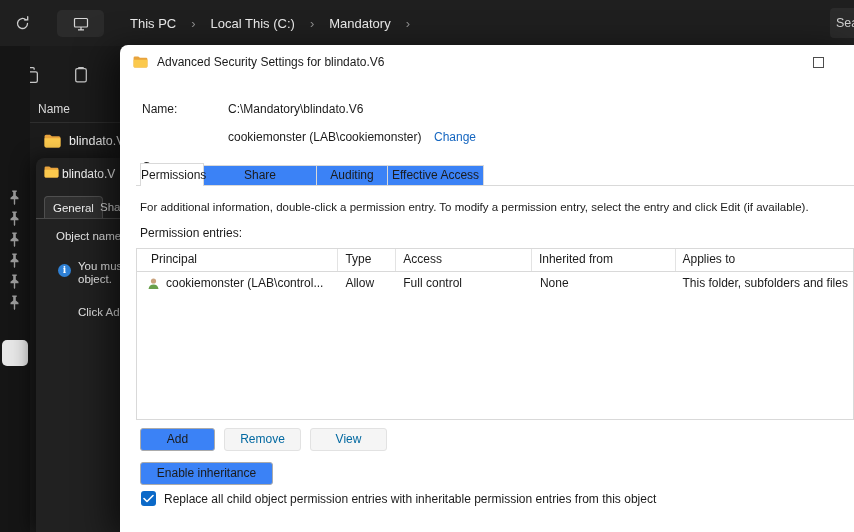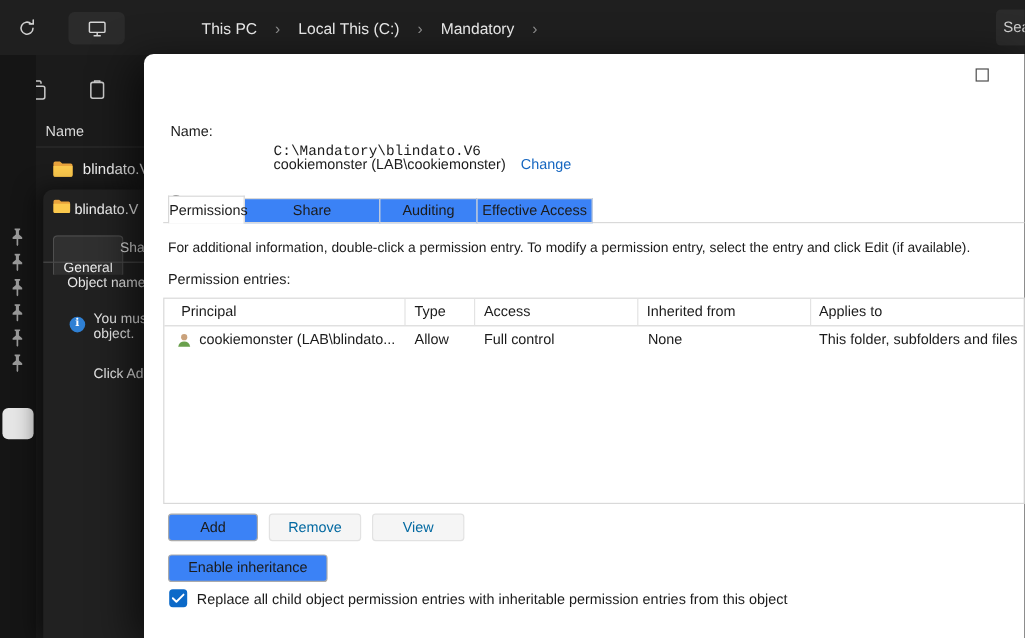--- a/index.html
+++ b/index.html
@@ -4,21 +4,21 @@
 <style>
   html,body{margin:0;padding:0;background:#1b1b1b;}
   .stage{position:relative;width:854px;height:532px;overflow:hidden;background:#1b1b1b;
          font-family:"Liberation Sans","DejaVu Sans",sans-serif;color:#e8e8e8;}
   
   .topbar{position:absolute;left:0;top:0;right:0;height:46px;background:#1f1f1f;z-index:1;}
   .refresh{position:absolute;left:14px;top:15px;width:17px;height:17px;cursor:pointer;}
   .chip{position:absolute;left:57px;top:10px;width:47px;height:27px;background:#2b2b2b;
         border-radius:5px;display:flex;align-items:center;justify-content:center;}
   .crumbs{position:absolute;left:124px;top:0;height:46px;display:flex;align-items:center;
-          font-size:13px;color:#ececec;margin-left:38px;}
+          font-size:13px;color:#ececec;}
   .crumb{padding:4px 6px;border-radius:4px;cursor:pointer;white-space:nowrap;}
   .chev{color:#8f8f8f;padding:0 9px;font-size:13px;}
   .searchbox{position:absolute;left:830px;top:8px;width:140px;height:30px;background:#2b2b2b;
              border-radius:4px;font-size:12.5px;color:#cfcfcf;line-height:30px;padding-left:6px;
              box-sizing:border-box;}
   
   .cmdicon{position:absolute;top:66px;width:18px;height:18px;cursor:pointer;}
   
   .rail{position:absolute;left:0;top:46px;width:30px;bottom:0;background:#151515;z-index:2;}
   .pin{position:absolute;left:8px;width:13px;height:15px;cursor:pointer;}
@@ -28,21 +28,21 @@
   .colhead{position:absolute;left:38px;top:102px;font-size:12px;color:#d9d9d9;cursor:pointer;}
   .colline{position:absolute;left:30px;top:122px;width:90px;height:1px;background:#2e2e2e;}
   .filerow{position:absolute;left:34px;top:128px;height:26px;display:flex;align-items:center;
            cursor:pointer;z-index:2;}
   .filerow .lbl{margin-left:8px;font-size:12.5px;color:#f2f2f2;white-space:nowrap;}
   
   .props{position:absolute;left:36px;top:158px;width:84px;bottom:0;background:#212121;
          border-top-left-radius:8px;box-shadow:-6px 0 18px rgba(0,0,0,.5);z-index:5;overflow:hidden;}
   .props .ptitle{position:absolute;left:26px;top:9px;font-size:12px;color:#f0f0f0;white-space:nowrap;}
   .props .pfold{position:absolute;left:8px;top:8px;}
-  .ptab{position:absolute;left:8px;top:38px;height:22px;padding:16px 8px;line-height:22px;
+  .ptab{position:absolute;left:8px;top:38px;height:22px;padding:0 8px;line-height:22px;
         background:#303030;border:1px solid #4f4f4f;border-bottom:none;border-radius:4px 4px 0 0;
         font-size:11.5px;color:#f0f0f0;cursor:pointer;box-sizing:border-box;}
   .ptab2{position:absolute;left:64px;top:43px;font-size:11.5px;color:#d9d9d9;cursor:pointer;white-space:nowrap;}
   .ptabline{position:absolute;left:0;right:0;top:60px;height:1px;background:#4a4a4a;}
   .pobj{position:absolute;left:20px;top:72px;font-size:11.5px;color:#e6e6e6;white-space:nowrap;}
   .pinfo-ic{position:absolute;left:22px;top:106px;width:13px;height:13px;border-radius:50%;
             background:#2f80d4;color:#fff;font-size:9px;font-weight:bold;text-align:center;
             line-height:13px;font-family:"DejaVu Serif",serif;}
   .pinfo-tx{position:absolute;left:42px;top:102px;font-size:11.5px;color:#e6e6e6;line-height:13px;white-space:nowrap;}
   .pclick{position:absolute;left:42px;top:148px;font-size:11.5px;color:#e6e6e6;white-space:nowrap;}
@@ -174,34 +174,41 @@
     <div class="pobj">Object name:</div>
     <div class="pinfo-ic">i</div>
     <div class="pinfo-tx">
       <div>You mus</div>
       <div>object.</div>
     </div>
     <div class="pclick">Click Ad</div>
   </div>
 
   <div class="dlg">
+    <div class="titlebar">
+      <svg width="15" height="12" viewBox="0 0 16 13">
+        <path d="M.5 2A1.5 1.5 0 0 1 2 .5h3.6L7.4 2H14a1.5 1.5 0 0 1 1.5 1.5V11A1.5 1.5 0 0 1 14 12.5H2A1.5 1.5 0 0 1 .5 11z" fill="#e8a33d"></path>
+        <path d="M.5 4h15v7A1.5 1.5 0 0 1 14 12.5H2A1.5 1.5 0 0 1 .5 11z" fill="#fbc94d"></path>
+      </svg>
+      <span class="t">Advanced Security Settings for blindato.V6</span>
+    </div>
     <div class="maxbtn">
         <span></span>
       </div>
 
     <div class="flabel" style="left:22px;top:57px;">Name:</div>
-    <div class="flabel" style="left:108px;top:74px;font-family:Liberation Mono, monospace;">C:\Mandatory\blindato.V6</div>
+    <div class="flabel" style="left:108px;top:57px;">C:\Mandatory\blindato.V6</div>
     <div class="flabel" style="left:22px;top:85px;margin-top:30px;">Owner:</div>
     <div class="flabel" style="left:108px;top:85px;">cookiemonster (LAB\cookiemonster)</div>
     <div class="link" style="left:314px;top:85px;">Change</div>
 
     <div class="tabs">
       <div class="tab active" style="width:64px;">Permissions</div>
       <div class="tab" style="width:114px;">Share</div>
-      <div class="tab" style="width:82px;">Auditing</div>
+      <div class="tab" style="width:72px;">Auditing</div>
       <div class="tab" style="width:97px;">Effective Access</div>
     </div>
     <div class="tabline"></div>
 
     <div class="instr">For additional information, double-click a permission entry. To modify a permission entry, select the entry and click Edit (if available).</div>
     <div class="entlbl">Permission entries:</div>
 
     <div class="grid">
       <div class="ghead">
         <div class="th c1">Principal</div>
@@ -209,21 +216,21 @@
         <div class="th c3">Access</div>
         <div class="th c4">Inherited from</div>
         <div class="th c5">Applies to</div>
       </div>
       <div class="grow">
         <div class="td pcell c1">
           <svg width="13" height="13" viewBox="0 0 13 13">
             <circle cx="6.5" cy="4" r="2.6" fill="#caa27c"></circle>
             <path d="M1.5 12c.4-3 2.4-4.4 5-4.4s4.6 1.4 5 4.4z" fill="#69a04c"></path>
           </svg>
-          <span class="nm">cookiemonster (LAB\blindato...</span>
+          <span class="nm">cookiemonster (LAB\control...</span>
         </div>
         <div class="td c2">Allow</div>
         <div class="td c3">Full control</div>
         <div class="td c4">None</div>
         <div class="td c5">This folder, subfolders and files</div>
       </div>
     </div>
 
     <div class="btn" style="left:20px;top:383px;width:75px;">Add</div>
     <div class="btn dis" style="left:104px;top:383px;width:77px;">Remove</div>

